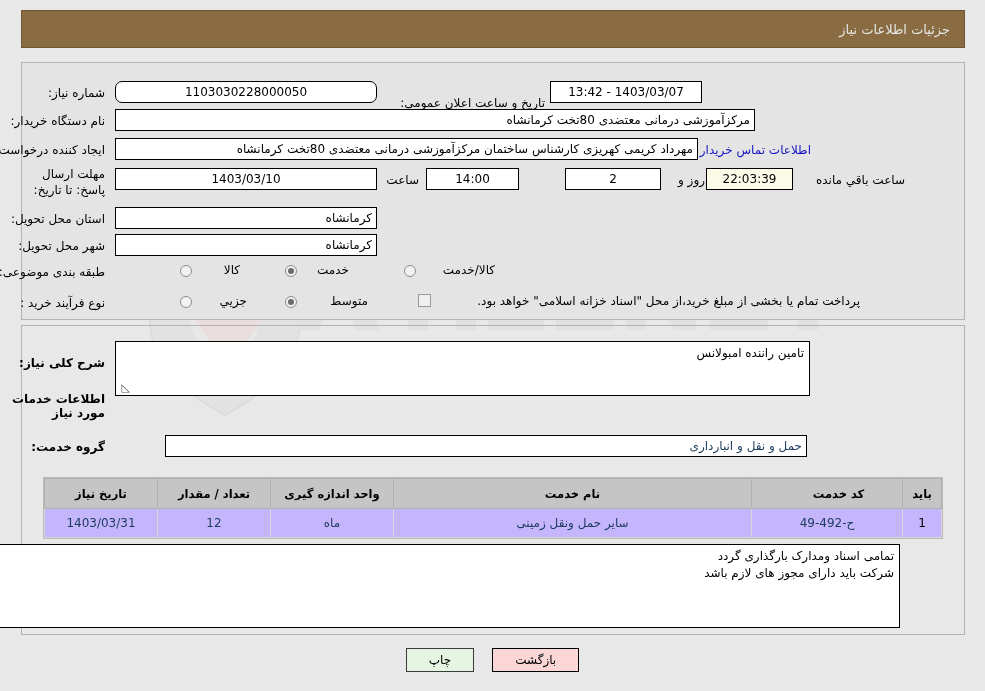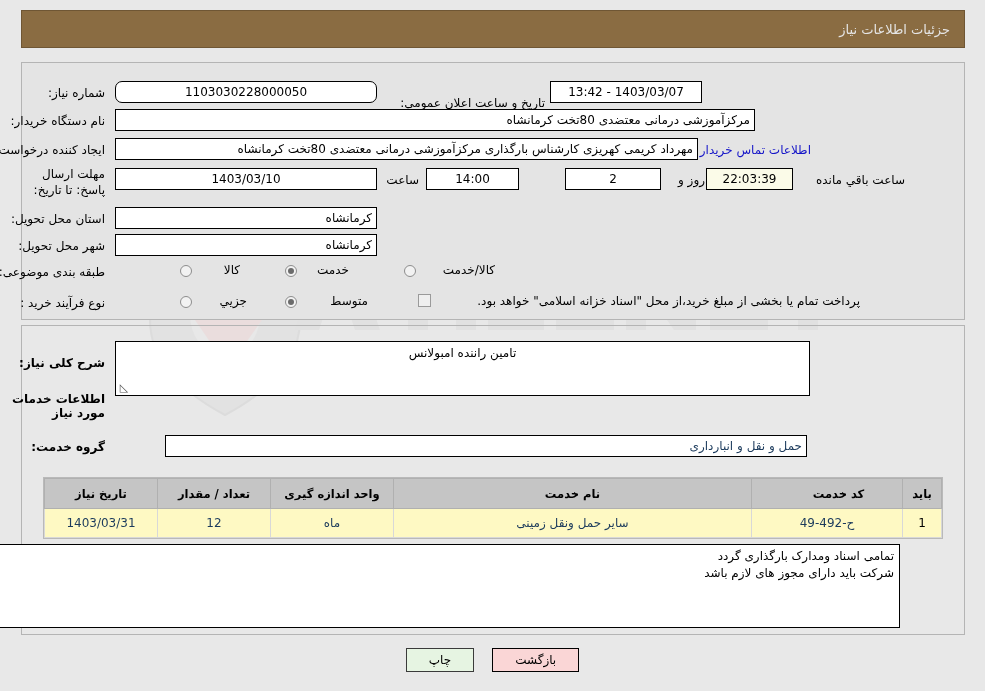--- a/index.html
+++ b/index.html
@@ -185,21 +185,21 @@
     background: #c5c5c5;
     color: #000;
     font-weight: bold;
     font-size: 11.5px;
     height: 27px;
     border: 1px solid #b0b0b0;
     text-align: center;
     white-space: nowrap;
   }
   table.grid td {
-    background: #fef9c3;
+    background: #c4b5fd;
     color: #1b3a5c;
     height: 26px;
     border: 1px solid #d8d8d8;
     text-align: center;
     font-size: 12px;
     white-space: nowrap;
   }
   table.grid td.rownum { color: #000; }
 
   
@@ -257,21 +257,21 @@
 
   <div class="lbl" style="right:880px; top:86px;">شماره نیاز:</div>
   <div class="box center" style="right:608px; top:81px; width:262px;border-radius:7px;">1103030228000050</div>
   <div class="lbl" style="right:440px; top:86px;margin-top:10px;">تاریخ و ساعت اعلان عمومی:</div>
   <div class="box center" style="right:283px; top:81px; width:152px;">1403/03/07 - 13:42</div>
 
   <div class="lbl" style="right:880px; top:114px;">نام دستگاه خریدار:</div>
   <div class="box right" style="right:230px; top:109px; width:640px;">مرکزآموزشی درمانی معتضدی 80تخت کرمانشاه</div>
 
   <div class="lbl" style="right:880px; top:143px;">ایجاد کننده درخواست:</div>
-  <div class="box right" style="right:287px; top:138px; width:583px;">مهرداد کریمی کهریزی کارشناس بارگذاری  مرکزآموزشی درمانی معتضدی 80تخت کرمانشاه</div>
+  <div class="box right" style="right:287px; top:138px; width:583px;">مهرداد کریمی کهریزی کارشناس ساختمان  مرکزآموزشی درمانی معتضدی 80تخت کرمانشاه</div>
   <div class="linktext" style="right:174px; top:143px;">اطلاعات تماس خریدار</div>
 
   <div class="lbl wrap" style="right:880px; top:166px; width:90px; line-height:16px;">مهلت ارسال پاسخ: تا تاریخ:</div>
   <div class="box center" style="right:608px; top:168px; width:262px;">1403/03/10</div>
   <div class="plaintext" style="right:566px; top:173px;">ساعت</div>
   <div class="box center" style="right:466px; top:168px; width:93px;">14:00</div>
   <div class="box center" style="right:324px; top:168px; width:96px;">2</div>
   <div class="plaintext" style="right:280px; top:173px;text-align:right;">روز و</div>
   <div class="box center cream" style="right:192px; top:168px; width:87px;">22:03:39</div>
   <div class="plaintext" style="right:80px; top:173px;">ساعت باقي مانده</div>
@@ -294,21 +294,21 @@
   <div class="radio" style="right:793px; top:296px;" id="pt-r0"></div>
   <div class="plaintext" style="right:738px; top:294px;">جزیي</div>
   <div class="radio on" style="right:688px; top:296px;" id="pt-r1"></div>
   <div class="plaintext" style="right:617px; top:294px;">متوسط</div>
   <div class="checkbox" style="right:554px; top:294px;" id="treasury-cb"></div>
   <div class="plaintext" style="right:125px; top:294px;">پرداخت تمام یا بخشی از مبلغ خرید،از محل "اسناد خزانه اسلامی" خواهد بود.</div>
 
   <div class="panel" id="panel-middle"></div>
 
   <div class="lbl bold" style="right:880px; top:356px;">شرح کلی نیاز:</div>
-  <div class="ta" style="right:175px; top:341px; width:695px; height:55px;text-align:center;">
+  <div class="ta" style="right:175px; top:341px; width:695px; height:55px;">
     <span>تامین راننده امبولانس</span>
     <span class="grip">◺</span>
   </div>
 
   <div class="heading" style="right:880px; top:392px;">اطلاعات خدمات مورد نیاز</div>
 
   <div class="lbl bold" style="right:880px; top:440px;">گروه خدمت:</div>
   <div class="box right" style="right:178px; top:435px; width:642px; color:#1b3a5c;">حمل و نقل و انبارداری</div>
 
   <div class="tbl-wrap">

